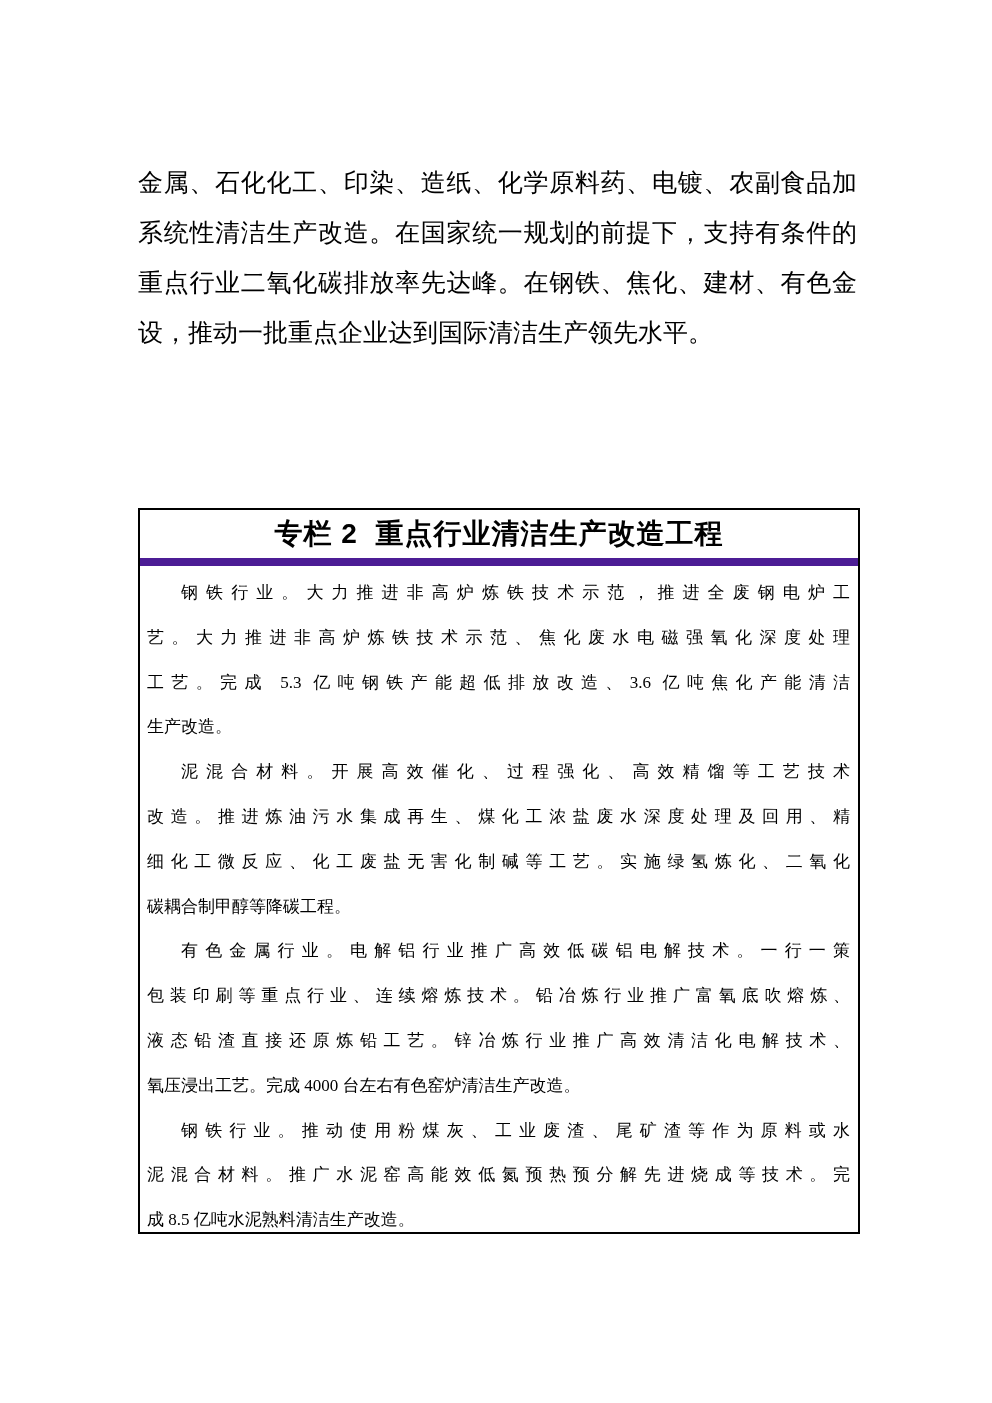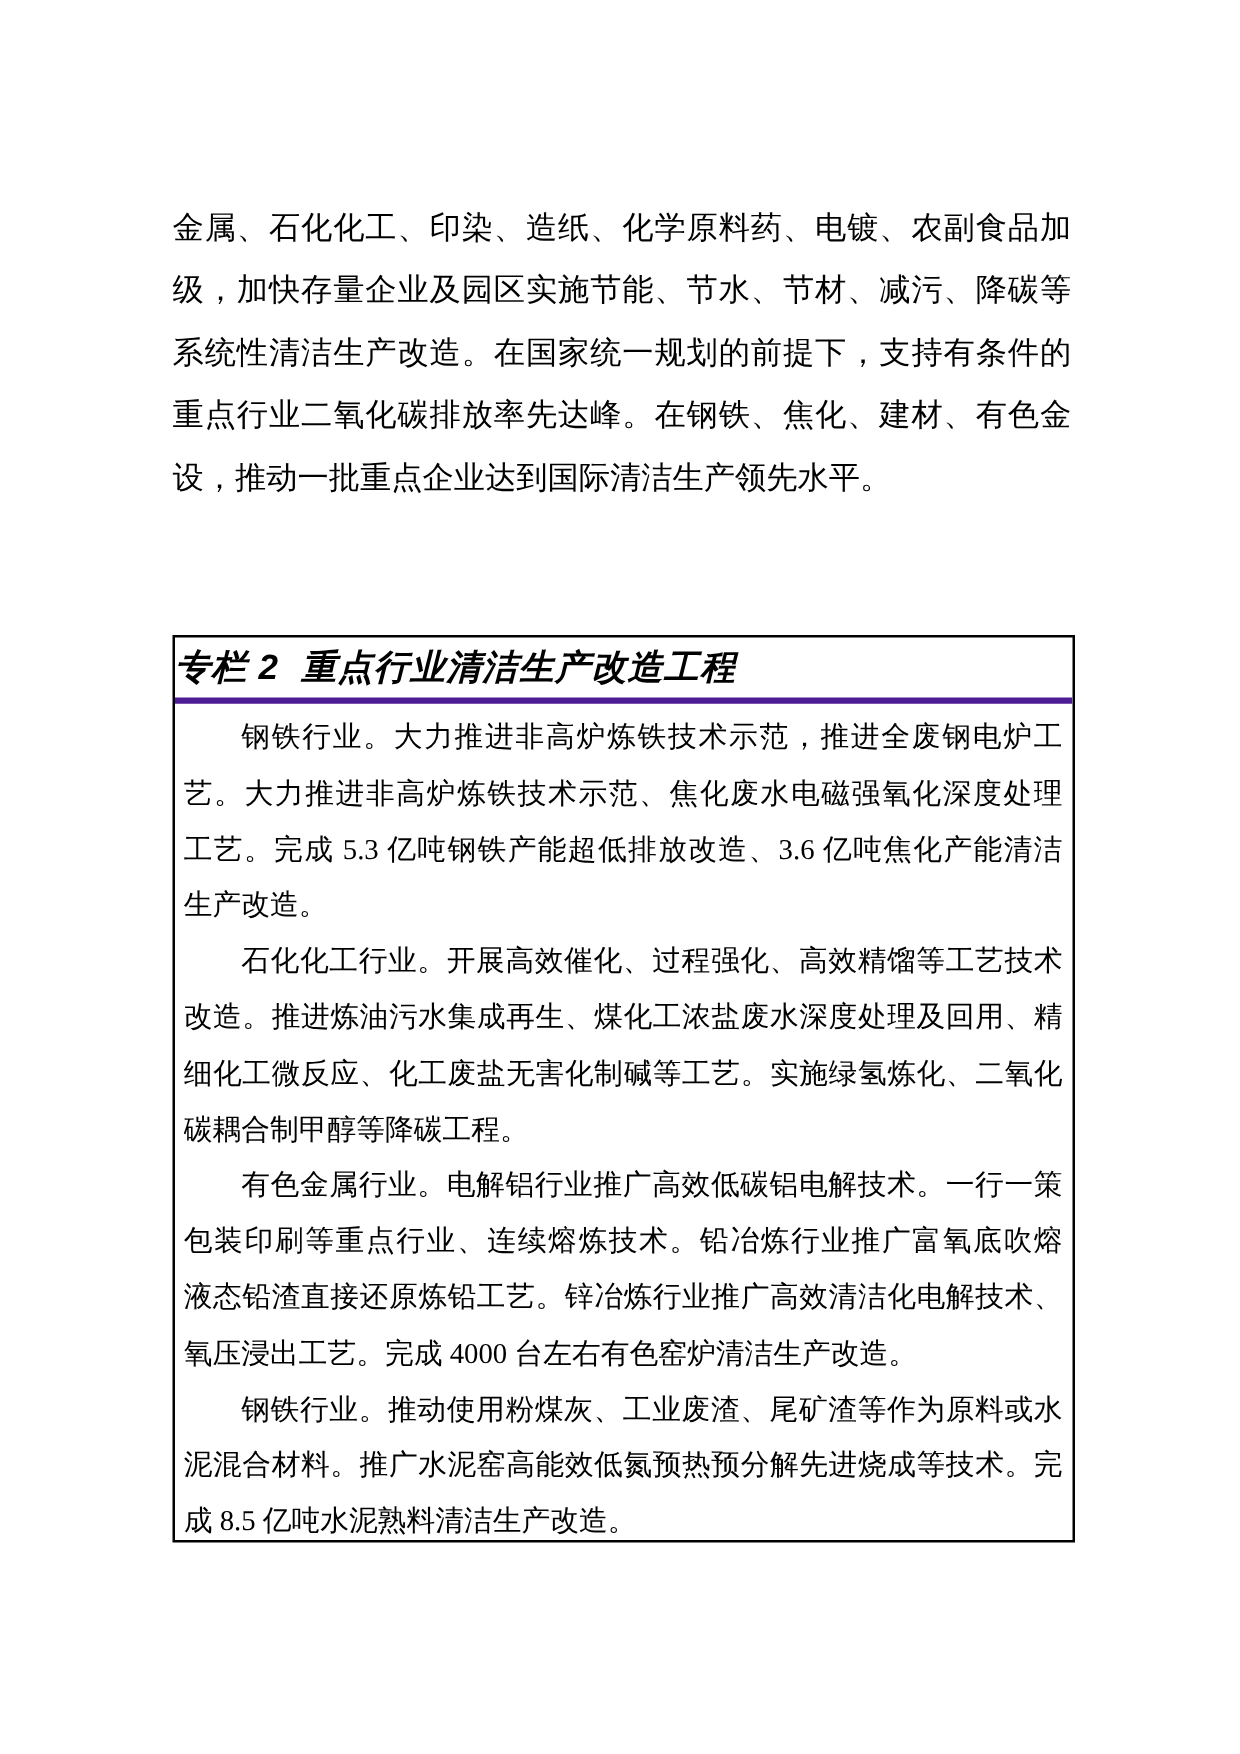--- a/index.html
+++ b/index.html
@@ -41,76 +41,75 @@
     left: 138px;
     top: 508px;
     width: 718px;
     height: 722px;
     border: 2px solid #000000;
     overflow: hidden;
     box-sizing: content-box;
   }
   .box-header {
     height: 48px;
-    border-bottom: 5px solid #4c1d95;
+    border-bottom: 8px solid #4c1d95;
     display: flex;
     align-items: center;
-    font-style: italic;
+    justify-content: center;
   }
   .box-title {
     font-family: "Liberation Sans", sans-serif;
     font-weight: bold;
     font-size: 28px;
     letter-spacing: 1px;
     white-space: pre;
   }
   .box-content {
     padding: 5px 8px 0 7px;
   }
   .box-content .line {
     height: 44.8px;
     line-height: 44.8px;
-    font-size: 23px;
+    font-size: 17px;
     overflow: hidden;
     white-space: nowrap;
   }
   .box-content .line.j {
     white-space: normal;
     text-align: justify;
     text-align-last: justify;
   }
   .box-content .line.indent {
     text-indent: 2em;
   }
 </style>
 </head>
 <body>
 
 <div class="page">
 
   <div class="intro">
     <div class="line j">金属、石化化工、印染、造纸、化学原料药、电镀、农副食品加</div>
-    <div class="line j">级，加快存量企业及园区实施节能、节水、节材、减污、降碳等</div>
     <div class="line j">系统性清洁生产改造。在国家统一规划的前提下，支持有条件的</div>
     <div class="line j">重点行业二氧化碳排放率先达峰。在钢铁、焦化、建材、有色金</div>
     <div class="line">设，推动一批重点企业达到国际清洁生产领先水平。</div>
   </div>
 
   <div class="box">
     <div class="box-header">
       <span class="box-title">专栏 2  重点行业清洁生产改造工程</span>
     </div>
     <div class="box-content">
 
       <div class="line j indent">钢铁行业。大力推进非高炉炼铁技术示范，推进全废钢电炉工</div>
       <div class="line j">艺。大力推进非高炉炼铁技术示范、焦化废水电磁强氧化深度处理</div>
       <div class="line j">工艺。完成 5.3 亿吨钢铁产能超低排放改造、3.6 亿吨焦化产能清洁</div>
       <div class="line">生产改造。</div>
 
-      <div class="line j indent">石化化工行业。开展高效催化、过程强化、高效精馏等工艺技术</div>
+      <div class="line j indent">泥混合材料。开展高效催化、过程强化、高效精馏等工艺技术</div>
       <div class="line j">改造。推进炼油污水集成再生、煤化工浓盐废水深度处理及回用、精</div>
       <div class="line j">细化工微反应、化工废盐无害化制碱等工艺。实施绿氢炼化、二氧化</div>
       <div class="line">碳耦合制甲醇等降碳工程。</div>
 
       <div class="line j indent">有色金属行业。电解铝行业推广高效低碳铝电解技术。一行一策</div>
       <div class="line j">包装印刷等重点行业、连续熔炼技术。铅冶炼行业推广富氧底吹熔炼、</div>
       <div class="line j">液态铅渣直接还原炼铅工艺。锌冶炼行业推广高效清洁化电解技术、</div>
       <div class="line">氧压浸出工艺。完成 4000 台左右有色窑炉清洁生产改造。</div>
 
       <div class="line j indent">钢铁行业。推动使用粉煤灰、工业废渣、尾矿渣等作为原料或水</div>

